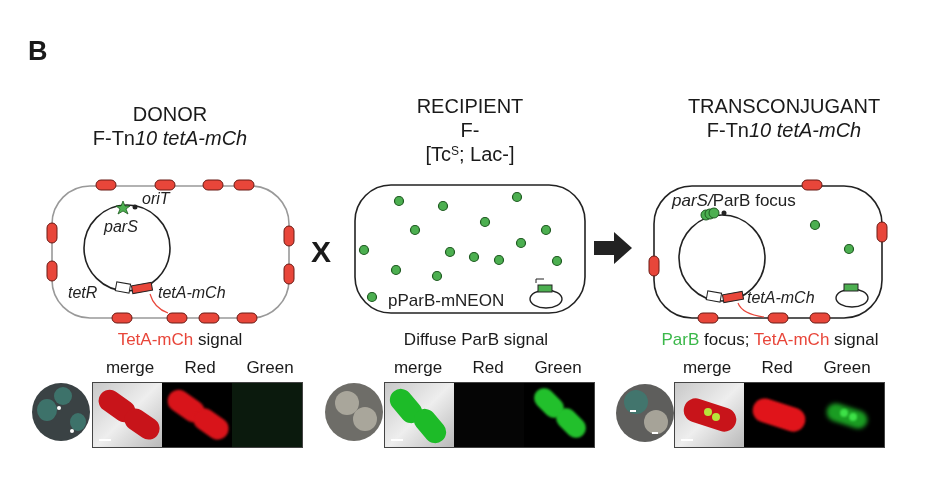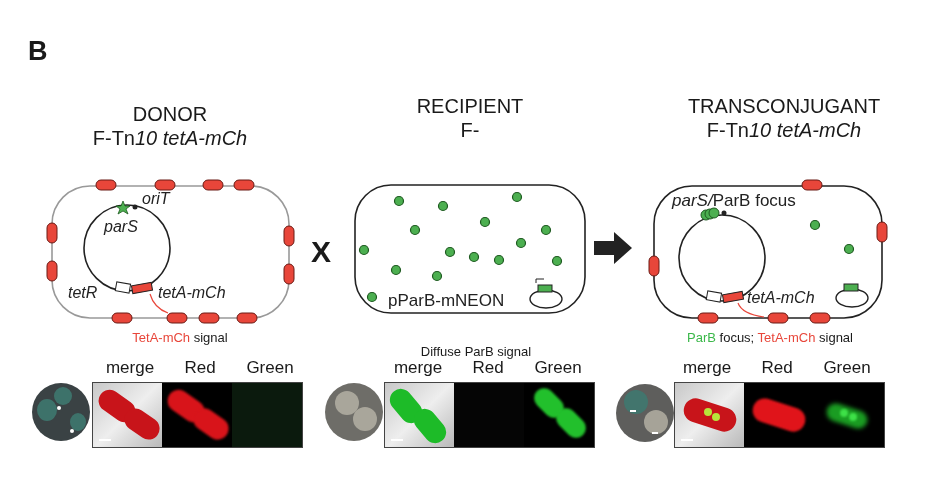--- a/index.html
+++ b/index.html
@@ -3,21 +3,21 @@
 <meta charset="utf-8">
 <style>
   html, body { margin:0; padding:0; background:#ffffff; }
   body { width:945px; height:497px; position:relative; overflow:hidden;
          font-family:"Liberation Sans", sans-serif; color:#1a1a1a; }
   .abs { position:absolute; }
   .panel-letter { left:28px; top:36px; font-size:27px; font-weight:bold; }
   .title { font-size:20px; text-align:center; line-height:24px; width:300px; }
   .title i { font-style:italic; }
   .title sup { font-size:12px; vertical-align:top; position:relative; top:-3px; }
-  .caption { font-size:13px; text-align:center; width:320px; }
+  .caption { font-size:17px; text-align:center; width:320px; }
   .red { color:#e8463a; }
   .green { color:#3bb84a;text-align:right; }
   .imglabel { font-size:17px; text-align:center; }
   svg text { font-family:"Liberation Sans", sans-serif; }
   .panel { position:absolute; border:1px solid #444; overflow:hidden; }
 </style>
 </head>
 <body>
 
 <div class="abs panel-letter">B</div>
@@ -79,20 +79,21 @@
   <div class="abs" style="left:4px; top:12px; width:40px; height:22px; border-radius:12px; background:#d8141a; transform:rotate(35deg); filter:blur(1px);"></div>
   <div class="abs" style="left:30px; top:30px; width:38px; height:22px; border-radius:12px; background:#d8141a; transform:rotate(35deg); filter:blur(1px);"></div>
 </div>
 <div class="panel" style="left:232px; top:382px; width:70px; height:64px; background:#0b1a0d; border-left:none;"></div>
 
 <div class="abs" style="left:311px; top:235px; font-size:30px; font-weight:bold;">X</div>
 
 <div class="abs title" style="left:320px; top:94px;">
   <div>RECIPIENT</div>
   <div>F-</div>
+  <div><span>[Tc</span><sup>S</sup><span>; Lac-]</span></div>
 </div>
 
 <svg class="abs" style="left:340px; top:175px;" width="300" height="150">
   <rect x="15" y="10" width="230" height="128" rx="36" ry="36" fill="none" stroke="#222" stroke-width="1.6"></rect>
   <g fill="#4caf50" stroke="#1e5a20" stroke-width="1.2">
     <circle cx="59" cy="26" r="4.5"></circle>
       <circle cx="103" cy="31" r="4.5"></circle>
       <circle cx="177" cy="22" r="4.5"></circle>
     <circle cx="75" cy="55" r="4.5"></circle>
       <circle cx="145" cy="47" r="4.5"></circle>
@@ -106,21 +107,21 @@
     <circle cx="56" cy="95" r="4.5"></circle>
       <circle cx="97" cy="101" r="4.5"></circle>
       <circle cx="32" cy="122" r="4.5"></circle>
   </g>
   <text x="48" y="131" font-size="17" fill="#222">pParB-mNEON</text>
   <ellipse cx="206" cy="124" rx="16" ry="9" fill="none" stroke="#222" stroke-width="1.4"></ellipse>
   <rect x="198" y="110" width="14" height="7" fill="#4caf50" stroke="#222" stroke-width="1"></rect>
   <path d="M196 108 L196 104 L204 104" fill="none" stroke="#222" stroke-width="1"></path>
 </svg>
 
-<div class="abs caption" style="left:316px; top:344px;">Diffuse ParB signal</div>
+<div class="abs caption" style="left:316px; top:330px;">Diffuse ParB signal</div>
 
 <div class="abs imglabel" style="left:383px; top:358px; width:70px;">merge</div>
 <div class="abs imglabel" style="left:453px; top:358px; width:70px;">Red</div>
 <div class="abs imglabel" style="left:523px; top:358px; width:70px;">Green</div>
 
 <div class="abs" style="left:325px; top:383px; width:58px; height:58px; border-radius:50%; background:#6e6d68;">
   <div class="abs" style="left:10px; top:8px; width:24px; height:24px; border-radius:50%; background:#b8b4a8; opacity:.8;"></div>
   <div class="abs" style="left:28px; top:24px; width:24px; height:24px; border-radius:50%; background:#b8b4a8; opacity:.8;"></div>
 </div>
 <div class="panel" style="left:384px; top:382px; width:70px; height:64px; background:linear-gradient(135deg,#c8c8c8,#eeeeee,#b8b8b8);">

